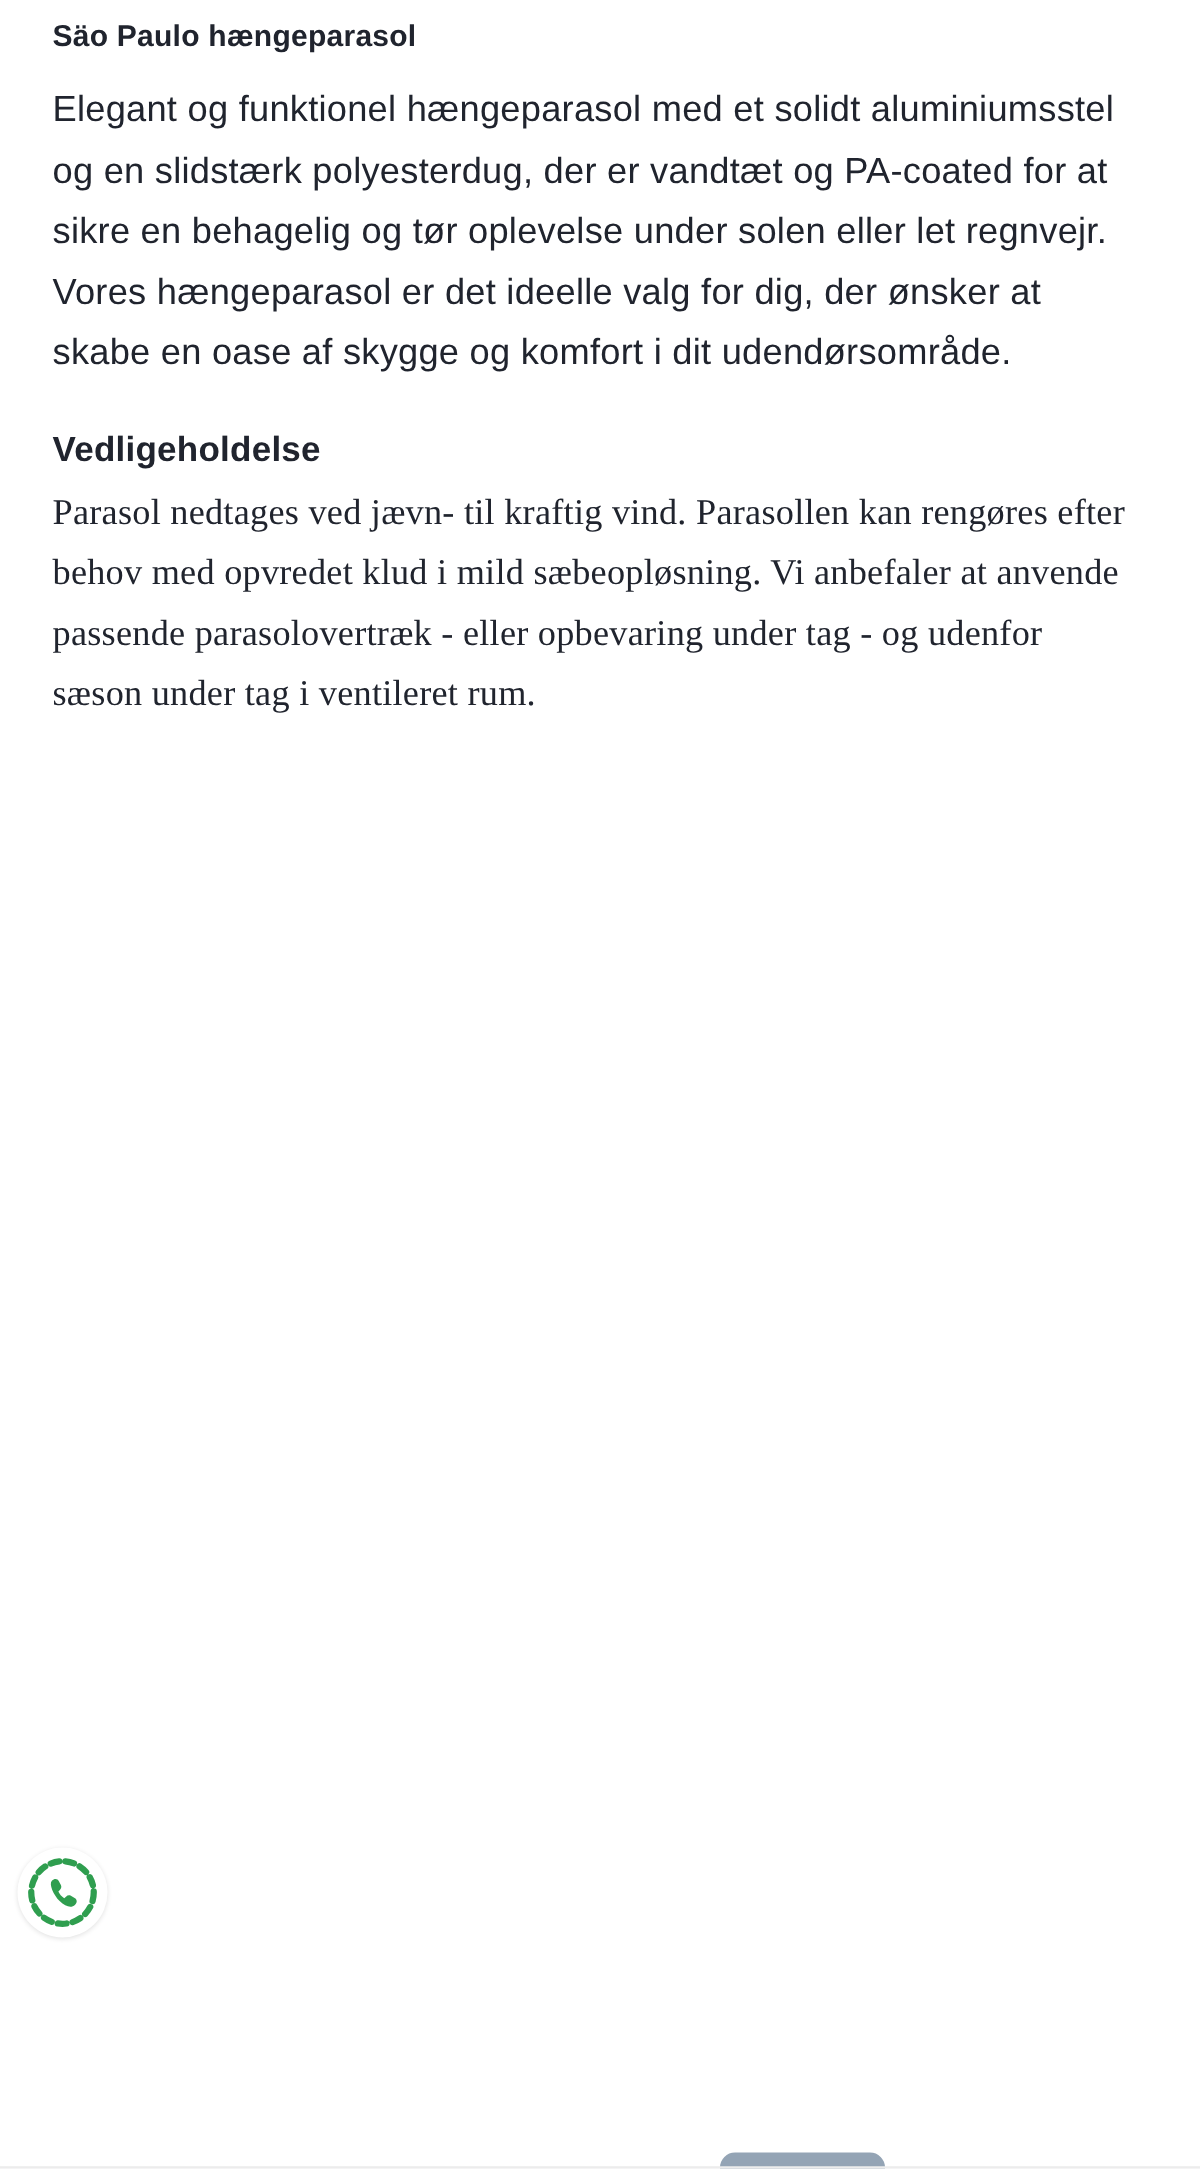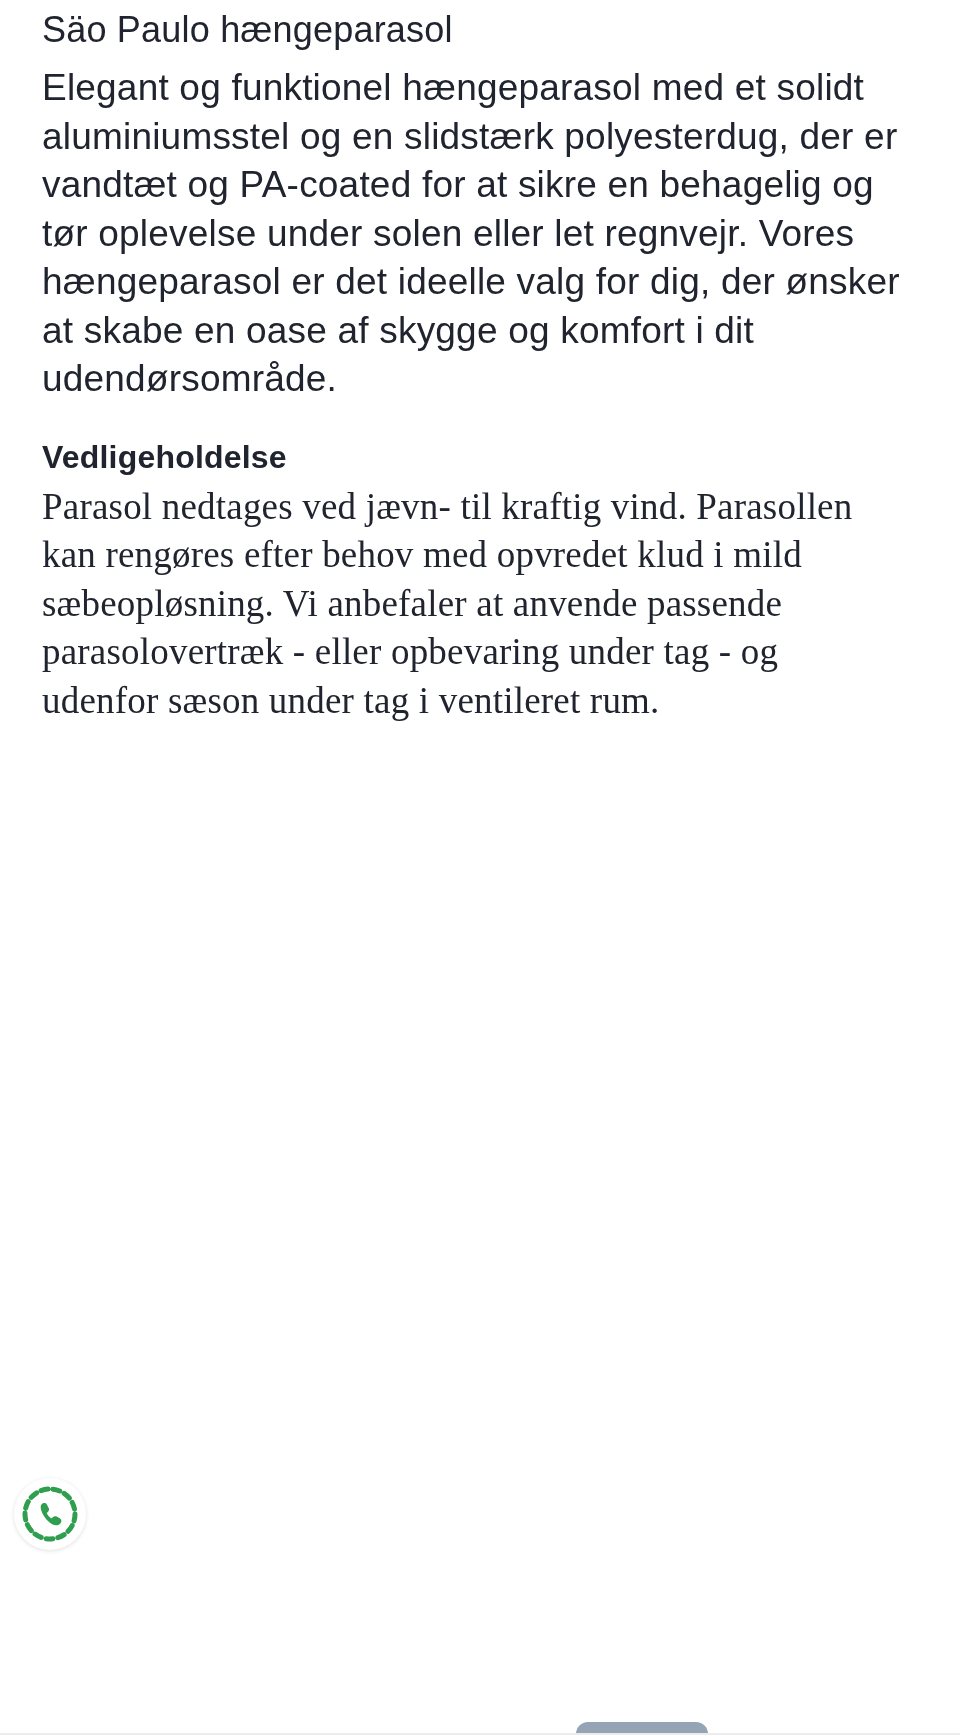--- a/index.html
+++ b/index.html
@@ -12,35 +12,35 @@
     background: #ffffff;
     position: relative;
     overflow: hidden;
     font-family: "Liberation Sans", "DejaVu Sans", sans-serif;
     color: #20242e;
   }
   .content {
     padding: 8px 58px 0 42px;
   }
   .product-title {
-    font-size: 36px;
+    font-size: 24px;
     line-height: 40px;
-    font-weight: 400;
+    font-weight: 700;
     letter-spacing: 0.2px;
     margin: 2px 0 14px 0;
   }
   .para {
-    font-size: 37px;
+    font-size: 29px;
     line-height: 48.5px;
     font-weight: 400;
     letter-spacing: 0.2px;
     margin: 0 0 29px 0;
   }
   .section-heading {
-    font-size: 32px;
+    font-size: 28px;
     line-height: 48px;
     font-weight: 700;
     letter-spacing: 0.2px;
     margin: 0 0 2px 0;
   }
   .maintenance-para {
     margin-bottom: 0;
     font-family: Liberation Serif, serif;
   }
   .chat-widget {

